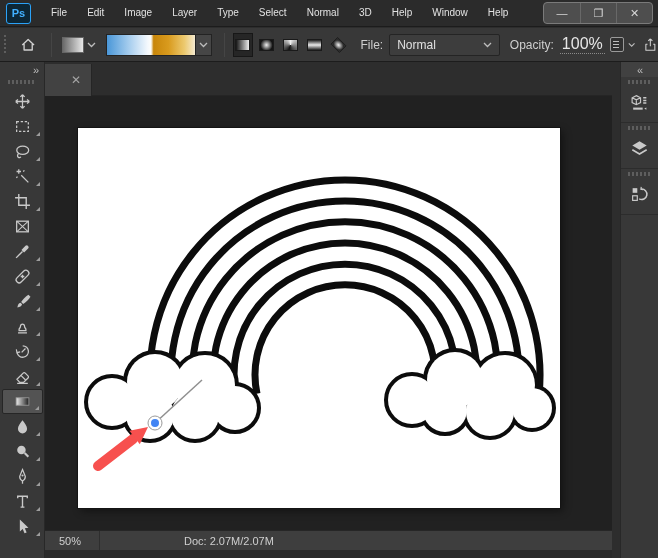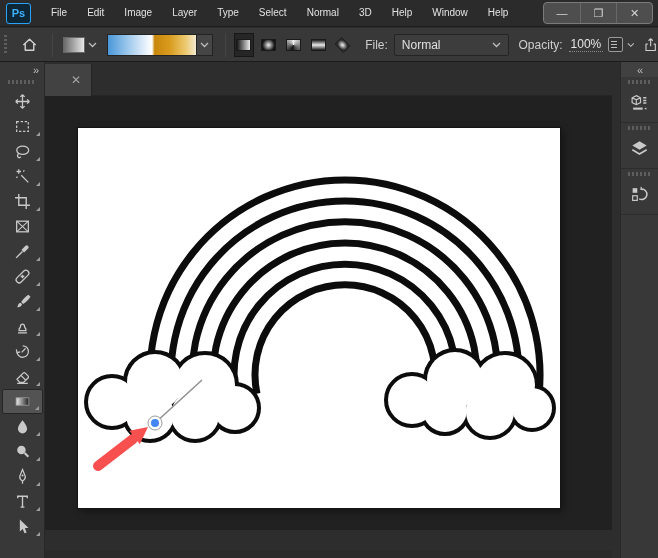--- a/index.html
+++ b/index.html
@@ -28,21 +28,21 @@
   .gtype{width:24px;height:24px;display:flex;align-items:center;justify-content:center;margin:0 2px;border:1px solid transparent;}
   .gtype .sw{width:15px;height:12px;border:1px solid #1a1a1a;}
   .gtype.active{background:#262626;border-color:#171717;}
   .sw-linear{background:linear-gradient(90deg,#161616,#ededed);}
   .sw-radial{background:radial-gradient(circle at 50% 50%,#efefef 0%,#141414 75%);}
   .sw-angle{background:conic-gradient(from 0deg,#f0f0f0,#101010 55%,#f0f0f0);}
   .sw-reflected{background:linear-gradient(180deg,#1d1d1d,#eaeaea 50%,#1d1d1d);}
   .sw-diamond{background:radial-gradient(closest-side,#f2f2f2,#2a2a2a);transform:rotate(45deg) scale(.85);}
   .opt-label{font-size:12px;color:#cfcfcf;margin:0 6px 0 10px;}
   .mode-select{width:132px;height:22px;background:#3d3d3d;border:1px solid #242424;border-radius:2px;display:flex;align-items:center;justify-content:space-between;padding:0 7px;font-size:12px;color:#e0e0e0;}
-  .opacity-val{font-size:12px;color:#e6e6e6;border-bottom:1px dotted #8a8a8a;padding:0 2px;margin-right:5px;}
+  .opacity-val{font-size:16px;color:#e6e6e6;border-bottom:1px dotted #8a8a8a;padding:0 2px;margin-right:5px;}
   .mini-box{width:17px;height:15px;border:1px solid #9a9a9a;border-radius:2px;margin-right:4px;position:relative;background:#303030;}
   .mini-box i{position:absolute;left:2px;width:6px;height:1px;background:#bdbdbd;}
   .share{margin-left:8px;width:18px;height:18px;}
 
   
   .toolbar{position:absolute;left:0;top:62px;width:45px;height:496px;background:#383838;border-right:1px solid #282828;}
   .tb-head{height:15px;display:flex;align-items:center;justify-content:flex-end;padding-right:6px;color:#bdbdbd;font-size:11px;letter-spacing:-1px;}
   .grip{height:4px;width:28px;margin:3px auto 5px auto;background:repeating-linear-gradient(90deg,#5e5e5e 0 2px,transparent 2px 4px);}
   .tool{position:relative;width:41px;height:25px;margin:0 auto;display:flex;align-items:center;justify-content:center;}
   .tool svg{width:17px;height:17px;}
@@ -356,20 +356,24 @@
           <circle cx="77" cy="295" r="7" fill="#ffffff" stroke="#9a9a9a" stroke-width="1"></circle>
           <circle cx="77" cy="295" r="4" fill="#4285f4"></circle>
 
           <g>
             <line x1="20" y1="338" x2="55" y2="311" stroke="#f7504e" stroke-width="10" stroke-linecap="round"></line>
             <polygon points="70,299 61.8,316.2 51.4,302.8" fill="#f7504e"></polygon>
           </g>
         </svg>
       </div>
     </div>
+    <div class="statusbar">
+      <span class="zoom-cell">50%</span>
+      <span class="doc-cell">Doc: 2.07M/2.07M</span>
+    </div>
     <div class="bottomstrip"></div>
   </div>
 
   <div class="gutter"></div>
   <div class="panelstrip">
     <div class="ps-head">«</div>
     <div class="pgroup">
       <div class="grip" style="width:24px"></div>
       <div class="pbtn">
         <svg viewBox="0 0 18 18">

